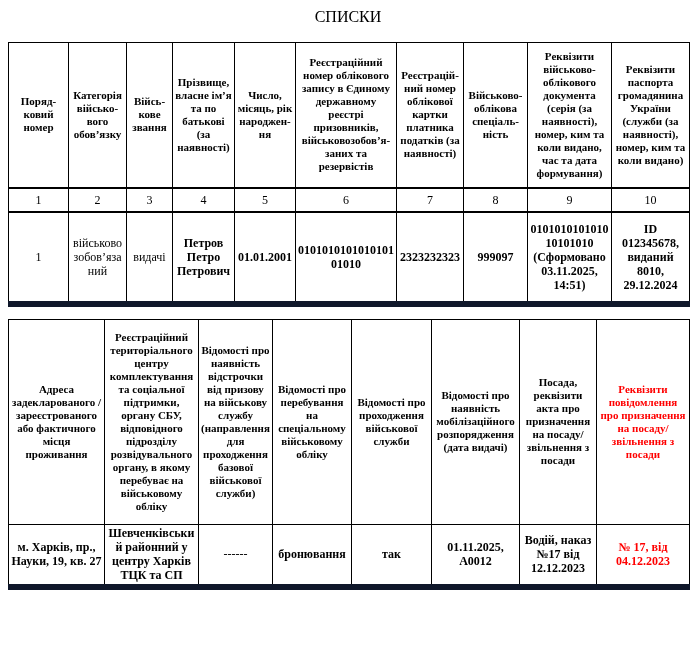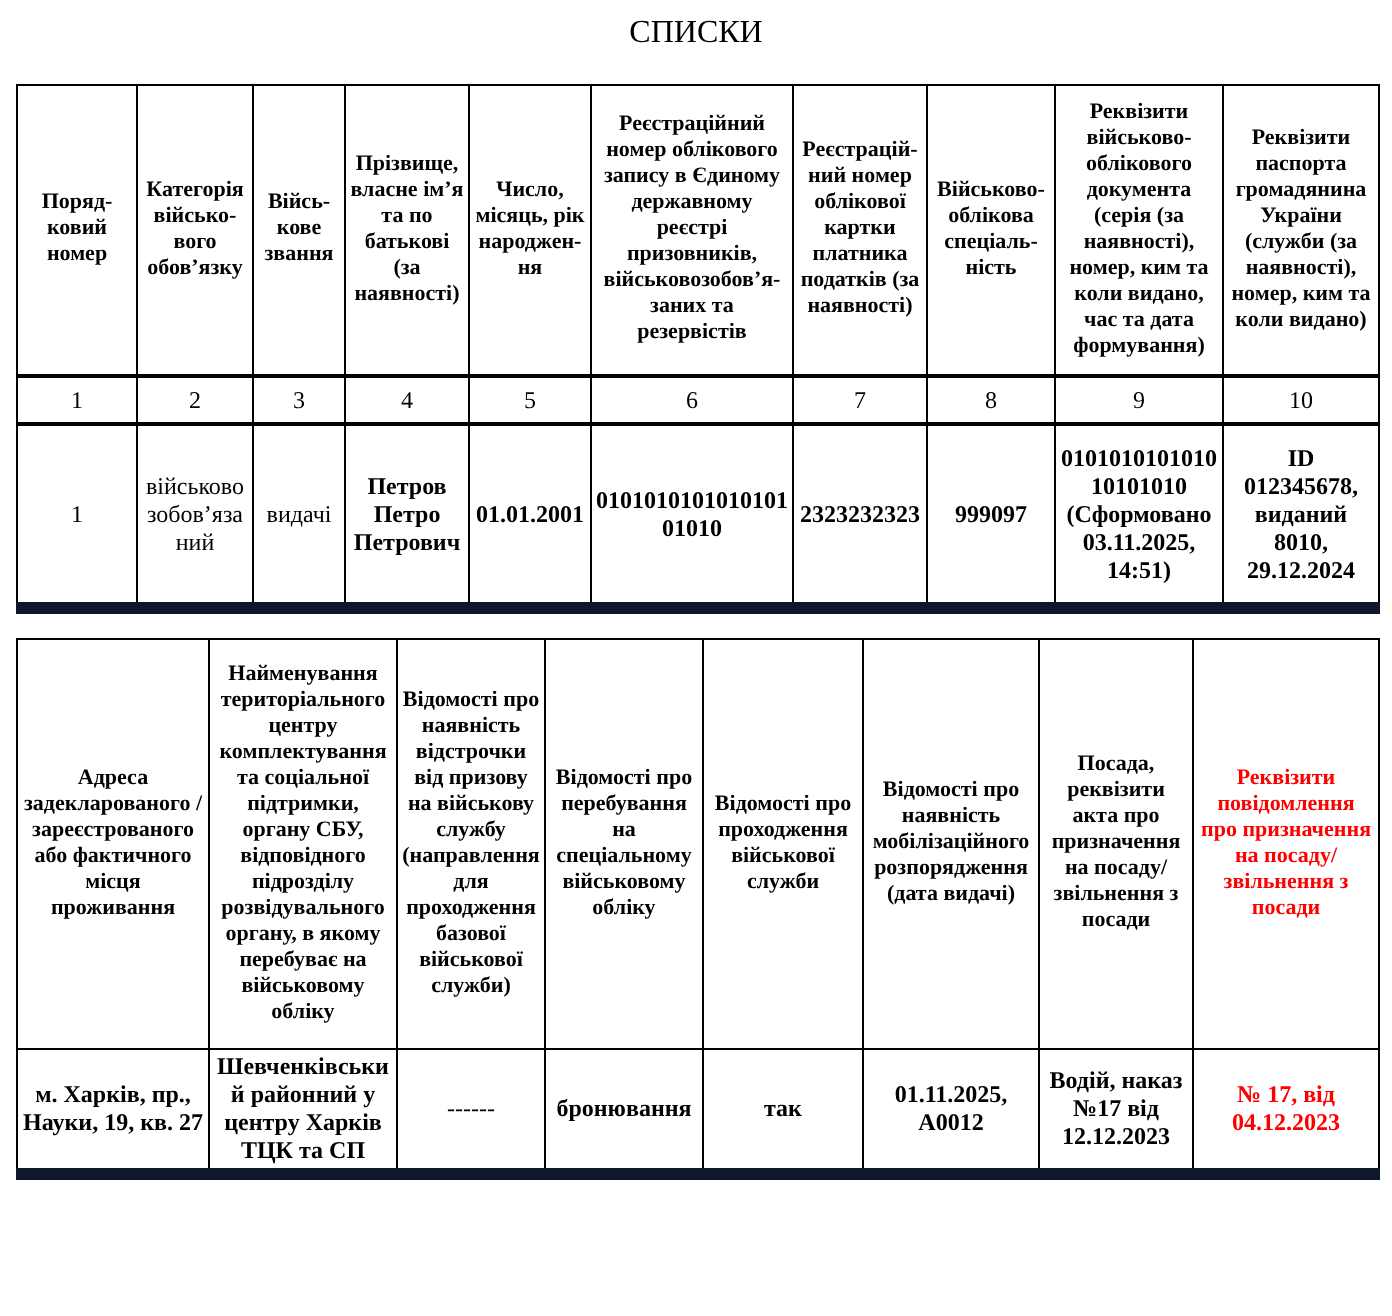--- a/index.html
+++ b/index.html
@@ -88,21 +88,21 @@
       <col style="width:74px">
     <col style="width:79px">
       <col style="width:80px">
       <col style="width:88px">
     <col style="width:77px">
       <col style="width:93px">
   </colgroup>
   <tbody>
       <tr class="hdr">
     <td>Адреса задекларованого / зареєстрованого або фактичного місця проживання</td>
-    <td>Найменування територіального центру комплектування та соціальної підтримки, органу СБУ, відповідного підрозділу розвідувального органу, в якому перебуває на військовому обліку</td>
+    <td>Реєстраційний територіального центру комплектування та соціальної підтримки, органу СБУ, відповідного підрозділу розвідувального органу, в якому перебуває на військовому обліку</td>
     <td>Відомості про наявність відстрочки від призову на військову службу (направлення для проходження базової військової служби)</td>
     <td>Відомості про перебування на спеціальному військовому обліку</td>
     <td>Відомості про проходження військової служби</td>
     <td>Відомості про наявність мобілізаційного розпорядження (дата видачі)</td>
     <td>Посада, реквізити акта про призначення на посаду/ звільнення з посади</td>
     <td class="red">Реквізити повідомлення про призначення на посаду/ звільнення з посади</td>
   </tr>
   <tr class="dat">
     <td class="b">м. Харків, пр., Науки, 19, кв. 27</td>
     <td class="b">Шевченківський районний у центру Харків ТЦК та СП</td>

